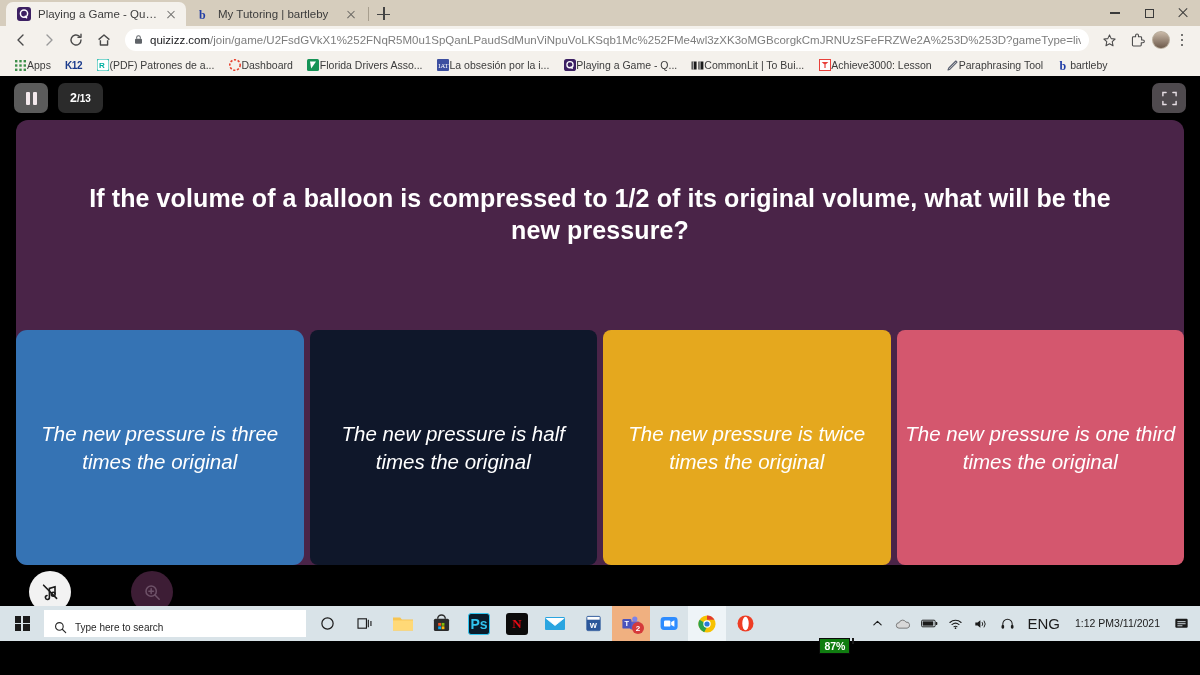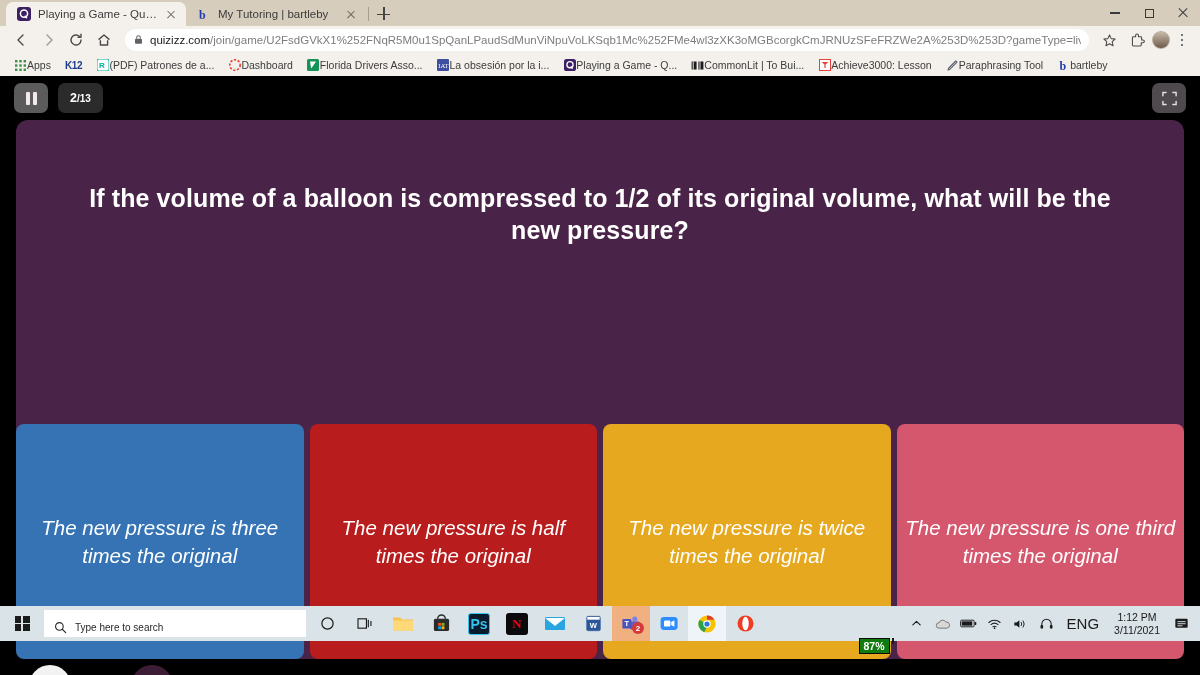--- a/index.html
+++ b/index.html
@@ -63,21 +63,21 @@
   .app { width: 1200px; height: 565px; background: #000; position: relative; }
   .qtop { height: 44px; display: flex; align-items: center; padding: 0 14px; }
   .pausebtn { width: 34px; height: 30px; background: #5b5b5b; border-radius: 7px; display:flex; align-items:center; justify-content:center; gap: 3px; }
   .pausebtn i { width: 4px; height: 13px; background: #f3e9ec; display:block; border-radius: 1px; }
   .counter { height: 30px; background: #2b2b2b; border-radius: 7px; display:flex; align-items:center; justify-content:center; padding: 0 12px; margin-left: 10px;
              color: #fff; font-size: 12.5px; font-weight: bold; }
   .counter .den { font-size: 10px; }
   .fsbtn { margin-left: auto; width: 34px; height: 30px; background: #4f4a4e; border-radius: 7px; display:flex; align-items:center; justify-content:center; }
 
   .qcard {
-    margin: 0 16px; height: 539px; background: #4a2448; border-radius: 12px;
+    margin: 0 16px; height: 445px; background: #4a2448; border-radius: 12px;
     position: relative; display: flex; flex-direction: column;
   }
   .qtext {
     flex: 0 0 auto; padding: 62px 60px 0 60px; text-align: center;
     color: #fff; font-size: 25px; line-height: 1.28; font-weight: 600; letter-spacing: .1px;
   }
   .answers { position: absolute; left: 0; right: 0; bottom: 0; display: flex; gap: 6px; padding: 0 0px; }
   .ans {
     flex: 1 1 0; height: 235px; border-radius: 8px;
     display: flex; align-items: center; justify-content: center;
@@ -106,21 +106,21 @@
   .tbi { width: 38px; height: 35px; display: flex; align-items: center; justify-content: center; position: relative; }
   .tbi .sq { width: 22px; height: 22px; border-radius: 3px; display: flex; align-items: center; justify-content: center; font-size: 11px; font-weight: bold; color: #fff; }
   .tbi.active-teams { background: #f0b080; }
   .tbi.active-chrome { background: #eef4f7; }
   .badge { position: absolute; right: 6px; bottom: 7px; width: 12px; height: 12px; border-radius: 50%; background: #d53a3a; color: #fff; font-size: 8px; display:flex; align-items:center; justify-content:center; font-weight: bold; }
   .tray { margin-left: auto; display: flex; align-items: center; gap: 0; padding-right: 6px; }
   .battpct { background: #107c10; color: #fff; font-size: 10.5px; font-weight: bold; padding: 1px 4px; margin-right: 2px; border: 1px solid #0a0a0a; }
   .battpct-wrap { display: flex; margin-right: 10px; margin-top: 44px; }
   .battpct-wrap .nub { width: 2px; height: 6px; background: #1a1a1a; }
   .tri { width: 26px; height: 35px; display: flex; align-items: center; justify-content: center; color: #1b1b1b; font-size: 11px; }
-  .clock { display: flex; flex-direction: column; align-items: center; justify-content: center; line-height: 1.22; padding: 0 8px; }
+  .clock { display: flex; flex-direction: row; align-items: center; justify-content: center; line-height: 1.22; padding: 0 8px; }
   .clock span { font-size: 10.5px; color: #1b1b1b; }
   .lang { font-size: 15px; color: #1b1b1b; padding: 0 7px; }
   .notif { width: 26px; height: 35px; display: flex; align-items: center; justify-content: center; }
 </style>
 </head>
 <body>
 
 <div class="chrome">
 
   <div class="tabstrip">
@@ -338,24 +338,24 @@
             <path d="M5.4 15.4 H2 V12"></path>
           </g>
         </svg>
     </div>
   </div>
 
   <div class="qcard">
     <div class="qtext">If the volume of a balloon is compressed to 1/2 of its original volume, what will be the new pressure?</div>
 
     <div class="answers">
-      <div class="ans" style="background:#3573b4;">
+      <div class="ans" style="background:#3573b4;border-radius:11px;">
         <span>The new pressure is three times the original</span>
       </div>
-      <div class="ans" style="background:#b91c1c;">
+      <div class="ans" style="background:#0f172a;">
         <span>The new pressure is half times the original</span>
       </div>
       <div class="ans" style="background:#e5a81e;">
         <span>The new pressure is twice times the original</span>
       </div>
       <div class="ans" style="background:#d4576e;">
         <span>The new pressure is one third times the original</span>
       </div>
     </div>
   </div>

